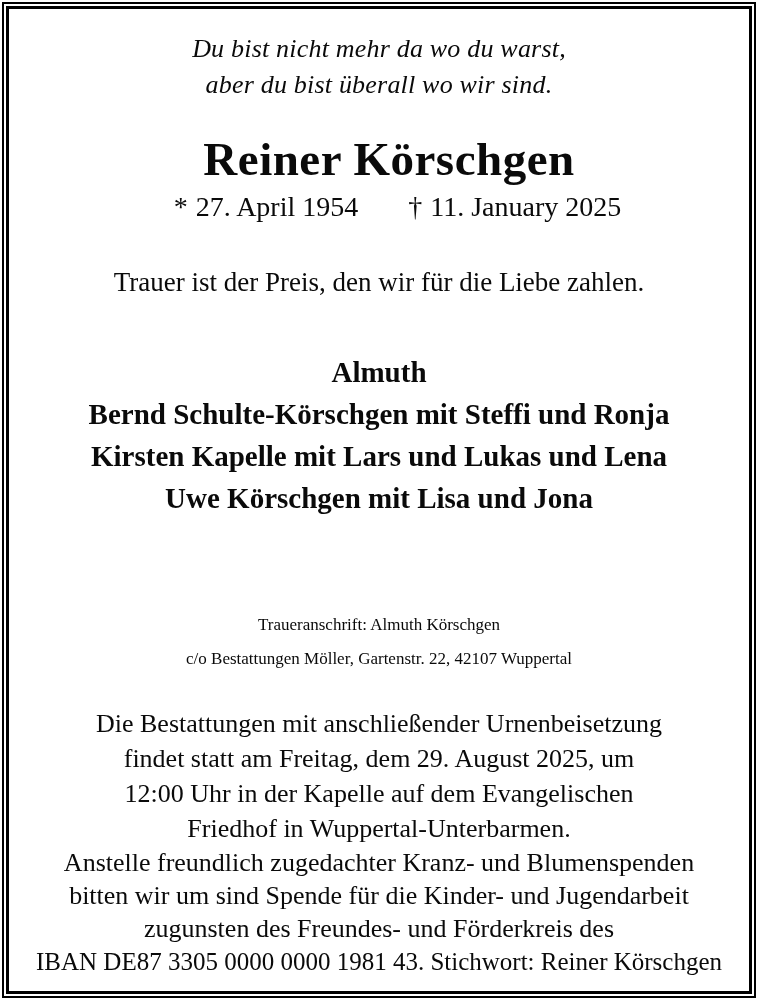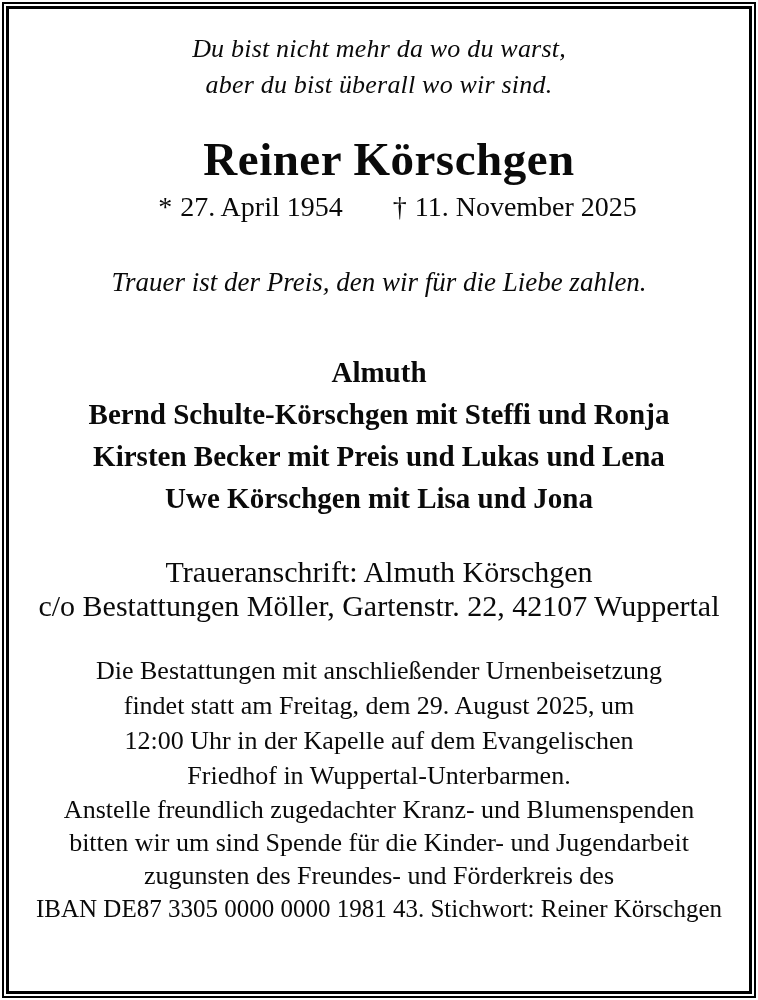--- a/index.html
+++ b/index.html
@@ -62,31 +62,30 @@
     gap: 50px;
     margin-left: 37px;
   }
   .dates .sym {
     margin-right: 8px;
   }
   .quote {
     margin-top: 40px;
     font-size: 27px;
     line-height: 34px;
-    font-style: italic;
   }
   .family {
     margin-top: 52px;
     font-weight: 700;
     font-size: 29px;
     line-height: 42px;
   }
   .address {
-    margin-top: 36px;
-    font-size: 30px;
+    margin-top: 89px;
+    font-size: 17px;
     line-height: 34px;
   }
   .service {
     margin-top: 30px;
     font-size: 26px;
     line-height: 35px;
   }
   .donation {
     font-size: 26px;
     line-height: 33px;
@@ -107,29 +106,29 @@
 
     <div class="epigraph">
       <div>Du bist nicht mehr da wo du warst,</div>
       <div>aber du bist überall wo wir sind.</div>
     </div>
 
     <h1 class="name">Reiner Körschgen</h1>
 
     <div class="dates">
       <span><span class="sym">*</span><span>27. April 1954</span></span>
-      <span><span class="sym">†</span><span>11. November 2025</span></span>
+      <span><span class="sym">†</span><span>11. January 2025</span></span>
     </div>
 
     <div class="quote">Trauer ist der Preis, den wir für die Liebe zahlen.</div>
 
     <div class="family">
       <div>Almuth</div>
       <div>Bernd Schulte-Körschgen mit Steffi und Ronja</div>
-      <div>Kirsten Becker mit Preis und Lukas und Lena</div>
+      <div>Kirsten Kapelle mit Lars und Lukas und Lena</div>
       <div>Uwe Körschgen mit Lisa und Jona</div>
     </div>
 
     <div class="address">
       <div>Traueranschrift: Almuth Körschgen</div>
       <div>c/o Bestattungen Möller, Gartenstr. 22, 42107 Wuppertal</div>
     </div>
 
     <div class="service">
       <div>Die Bestattungen mit anschließender Urnenbeisetzung</div>

